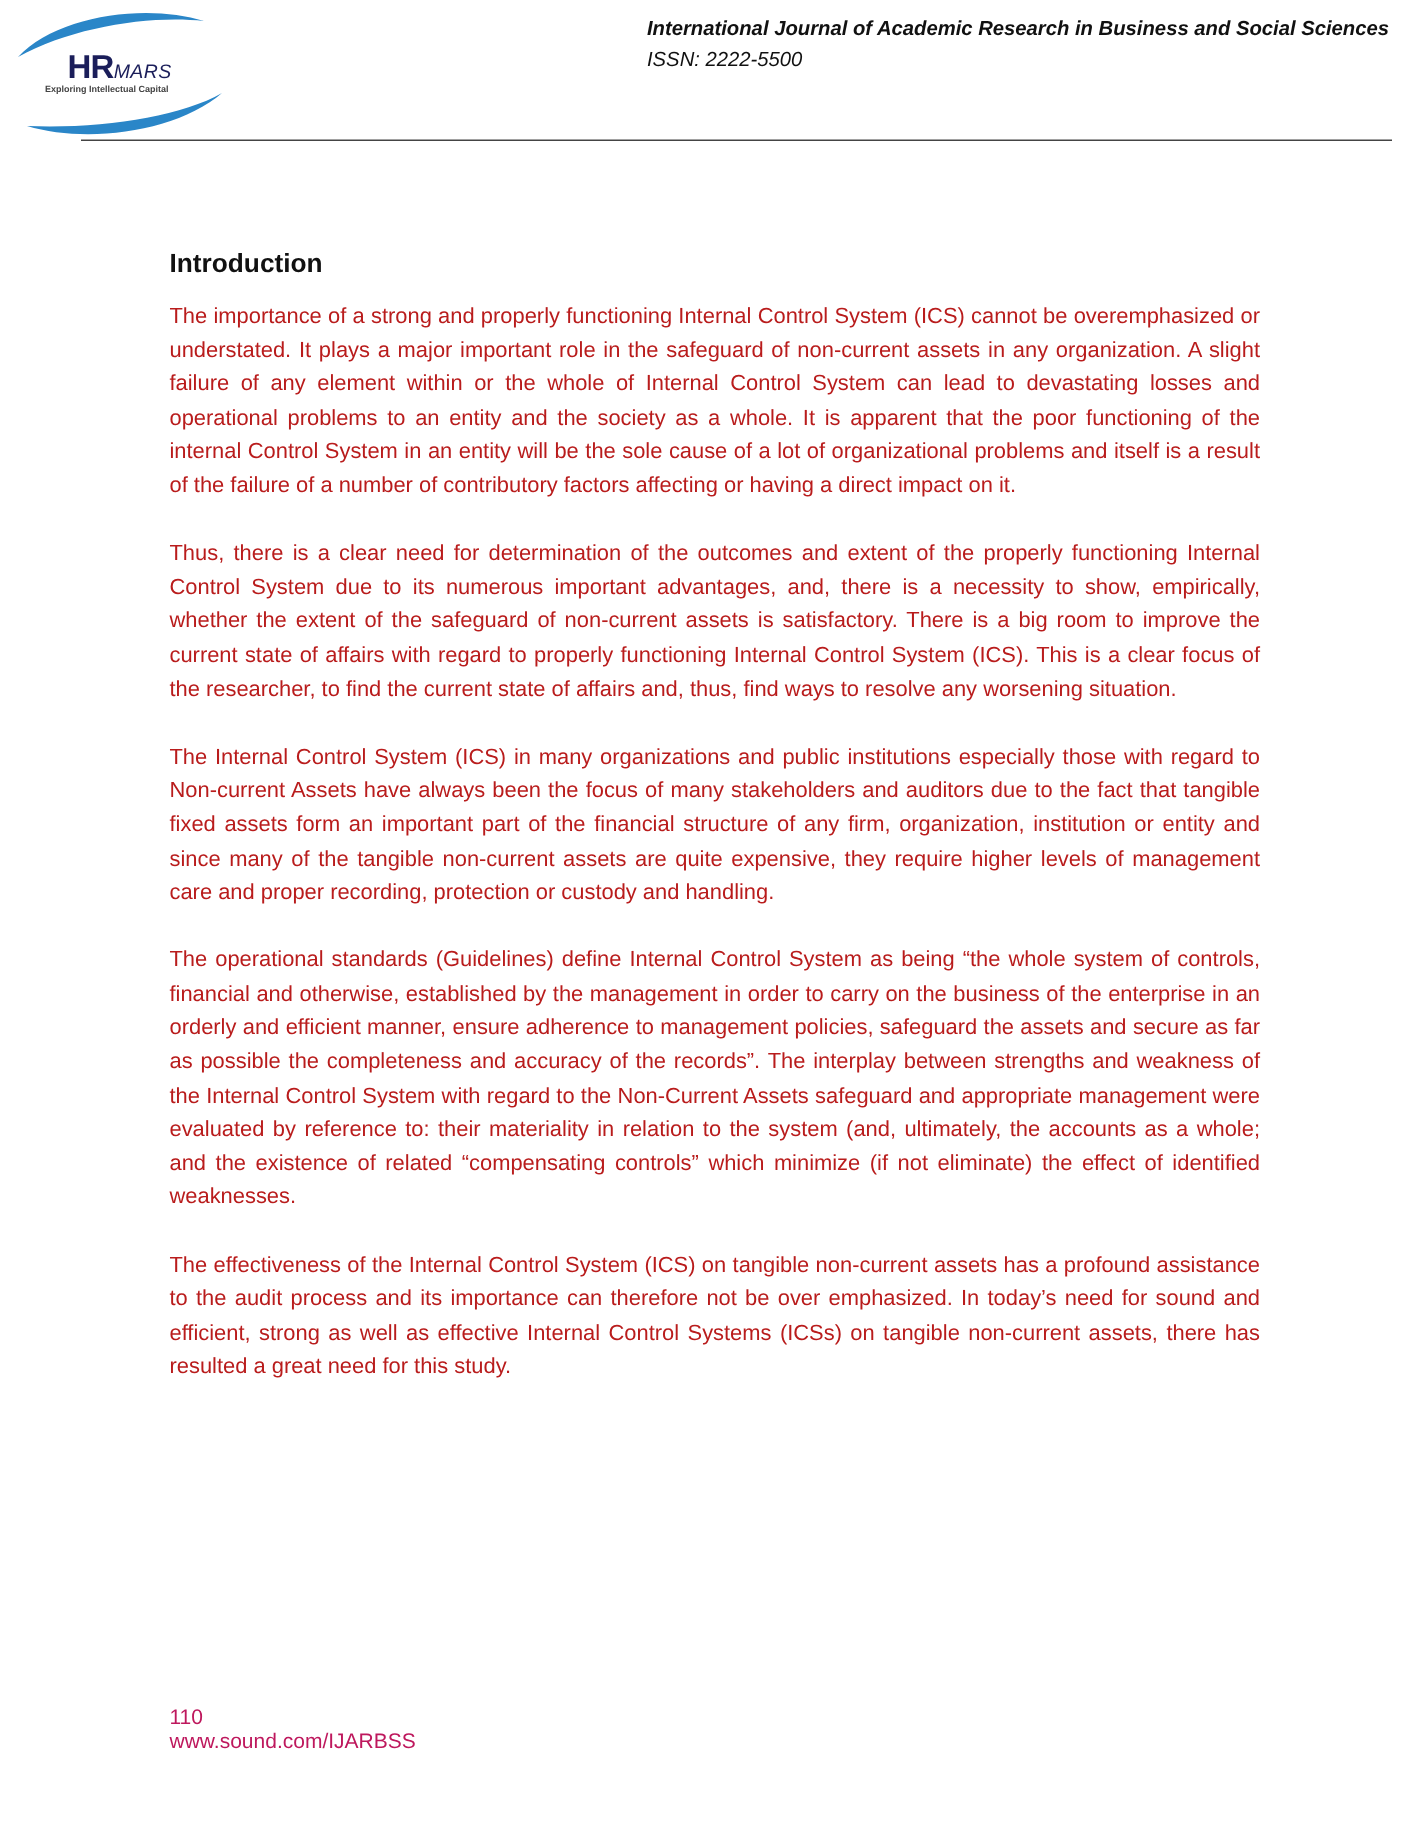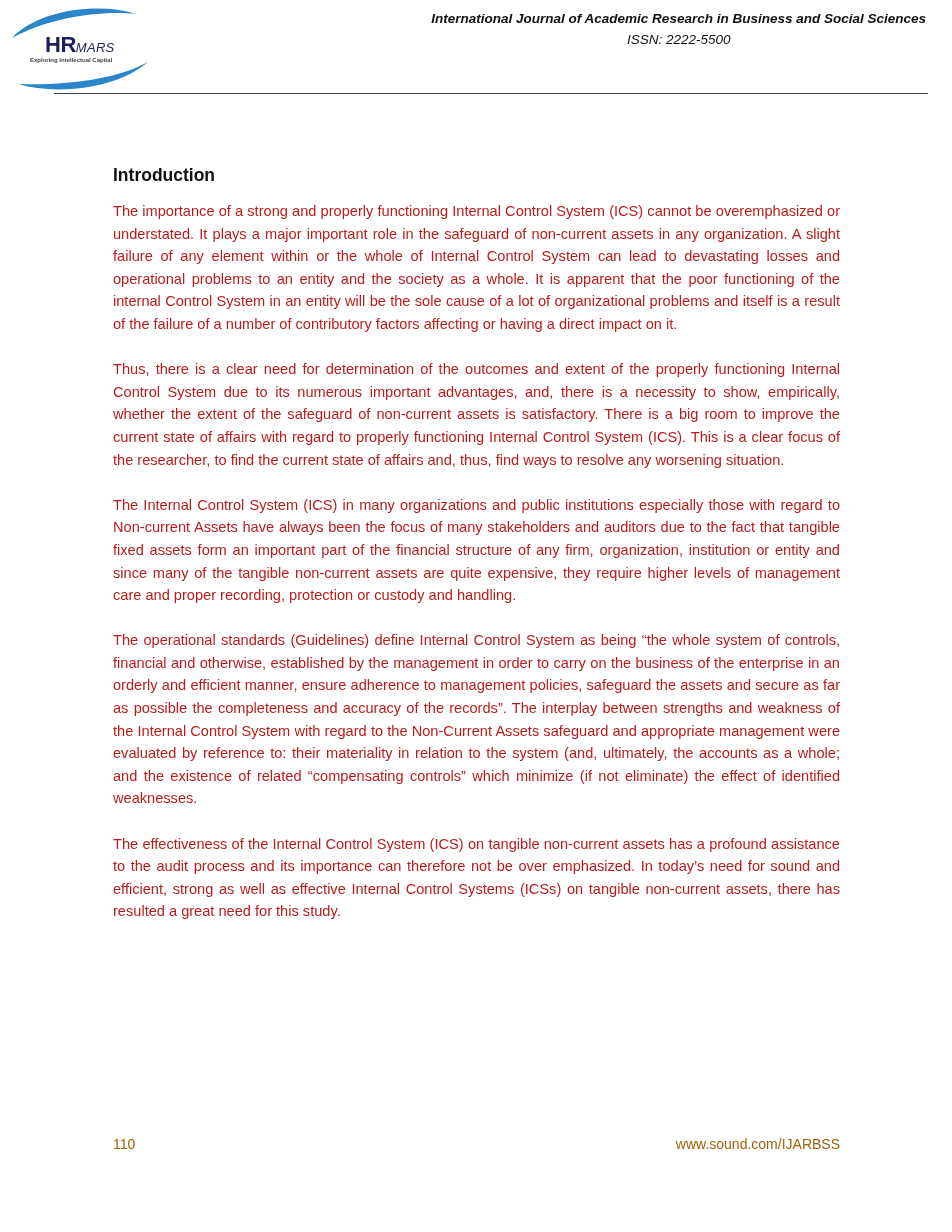--- a/index.html
+++ b/index.html
@@ -12,40 +12,40 @@
   .logo-hr {
     position: absolute; left: 37px; top: 30px; font-family: "Liberation Sans", sans-serif;
     font-weight: bold; font-size: 22px; color: #1b1e5a; letter-spacing: -0.5px; line-height: 22px;
   }
   .logo-hr .mars { font-style: italic; font-weight: normal; font-size: 13px; letter-spacing: 0.3px; margin-top: 27px; }
   .logo-tag {
     position: absolute; left: 22px; top: 53px; font-size: 6px; font-weight: bold; color: #444;
     white-space: nowrap; line-height: 7px;
   }
   .journal-header {
-    position: absolute; right: 26px; top: 8px; text-align: center;
+    position: absolute; right: 26px; top: 8px; text-align: left;
     font-family: "Liberation Sans", sans-serif; font-style: italic; font-size: 13.5px; line-height: 21px; color: #111;
   }
   .journal-header .jtitle { font-weight: bold; }
   .header-rule {
     position: absolute; left: 54px; right: 24px; top: 93px; height: 0;
     border-top: 1.5px solid #444;
   }
   .section-title {
     position: absolute; left: 113px; top: 149px; font-weight: bold; font-size: 17.5px; color: #111; margin-top: 16px;
   }
   .content {
     position: absolute; left: 113px; top: 200px; width: 727px;
     font-family: "Liberation Sans", sans-serif; font-size: 14.6px; line-height: 22.6px;
     text-align: justify; color: #b91c1c;
   }
   .content p { margin: 0 0 22.6px 0; }
   .footer {
-    position: absolute; left: 113px; width: 727px; top: 1136px; font-size: 14px; color: #a16207;
-    display: flex; justify-content: space-between;
+    position: absolute; left: 113px; width: 727px; top: 1136px; font-size: 14px; color: #be185d;
+    display: flex; justify-content: space-between; flex-direction: column;
   }
 </style>
 </head>
 <body>
 
 <div class="logo">
   <svg width="142" height="92" viewBox="0 0 142 92">
     <path d="M4 34 C 30 6, 90 -2, 128 10 C 92 6, 40 14, 4 34 Z" fill="#2a86c8"></path>
     <path d="M10 80 C 50 92, 110 84, 140 58 C 112 74, 60 82, 10 80 Z" fill="#2a86c8"></path>
   </svg>

